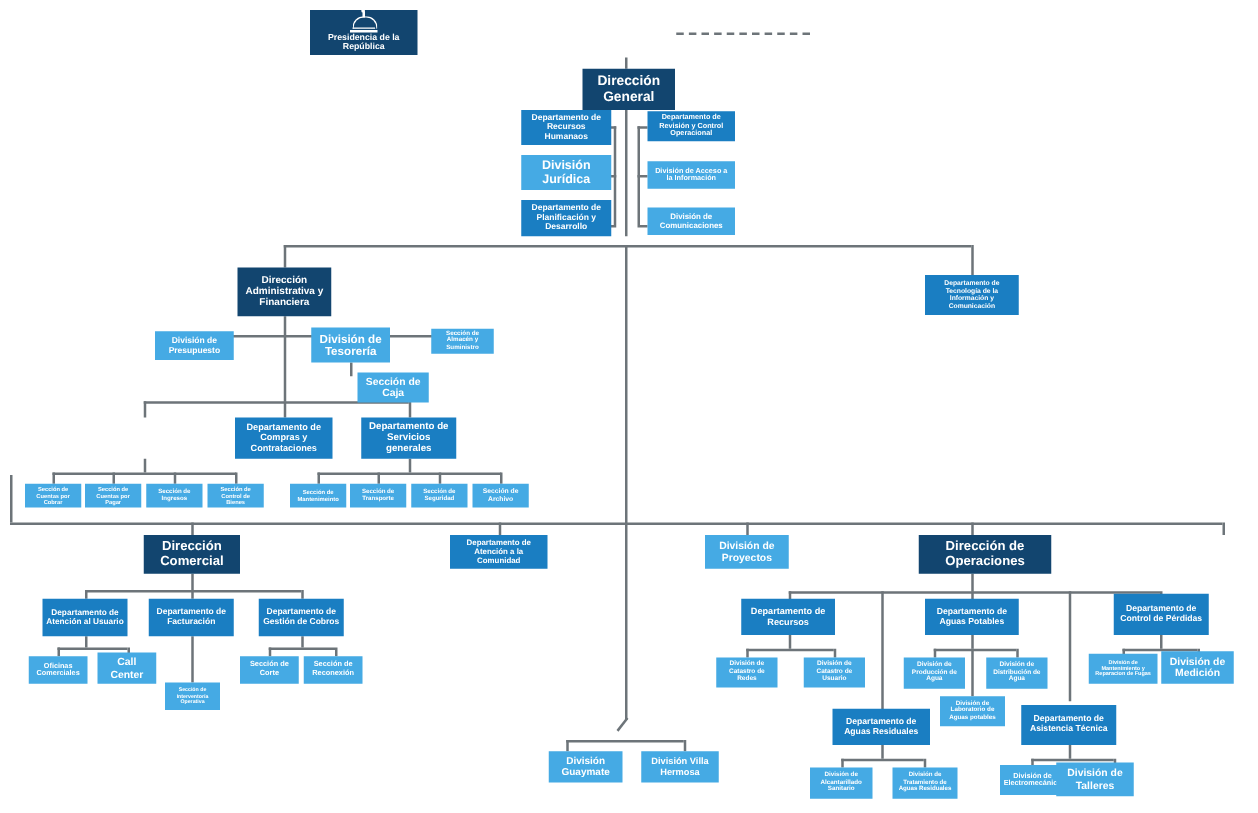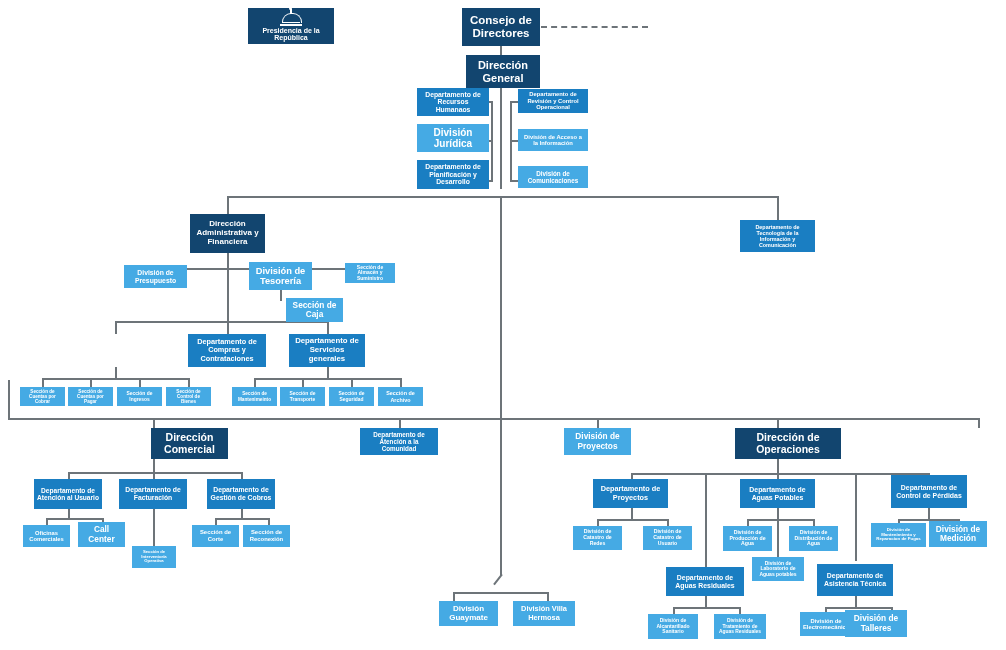--- a/index.html
+++ b/index.html
@@ -156,21 +156,20 @@
       <div class="ball"></div>
         <div class="pole"></div>
       <div class="dome"></div>
         <div class="base2"></div>
         <div class="base"></div>
     </div>
     <div>Presidencia de la</div>
     <div>República</div>
   </div>
 
-  <div class="node navy" style="left:462px;top:8px;width:78px;height:38px;font-size:11.5px;">Consejo de Directores</div>
 
 
   <div class="node navy" style="left:466px;top:55px;width:74px;height:33px;font-size:11px;">Dirección General</div>
 
   <div class="node blue" style="left:417px;top:88px;width:72px;height:28px;font-size:6.8px;">Departamento de Recursos Humanaos</div>
 
   <div class="node blue" style="left:518px;top:89px;width:70px;height:24px;font-size:5.8px;">Departamento de Revisión y Control Operacional</div>
 
   <div class="node lblue" style="left:417px;top:124px;width:72px;height:28px;font-size:10px;">División Jurídica</div>
 
@@ -200,40 +199,40 @@
   <div class="node lblue" style="left:20px;top:387px;width:45px;height:19px;font-size:4.6px;">Sección de Cuentas por Cobrar</div>
   <div class="node lblue" style="left:68px;top:387px;width:45px;height:19px;font-size:4.6px;">Sección de Cuentas por Pagar</div>
   <div class="node lblue" style="left:117px;top:387px;width:45px;height:19px;font-size:4.9px;">Sección de Ingresos</div>
   <div class="node lblue" style="left:166px;top:387px;width:45px;height:19px;font-size:4.6px;">Sección de Control de Bienes</div>
 
   <div class="node lblue" style="left:232px;top:387px;width:45px;height:19px;font-size:4.7px;">Sección de Mantenimeinto</div>
   <div class="node lblue" style="left:280px;top:387px;width:45px;height:19px;font-size:4.9px;">Sección de Transporte</div>
   <div class="node lblue" style="left:329px;top:387px;width:45px;height:19px;font-size:4.9px;">Sección de Seguridad</div>
   <div class="node lblue" style="left:378px;top:387px;width:45px;height:19px;font-size:5.4px;">Sección de Archivo</div>
 
-  <div class="node navy" style="left:115px;top:428px;width:77px;height:31px;font-size:10.5px;margin-left:36px;">Dirección Comercial</div>
+  <div class="node navy" style="left:115px;top:428px;width:77px;height:31px;font-size:10.5px;">Dirección Comercial</div>
 
   <div class="node blue" style="left:360px;top:428px;width:78px;height:27px;font-size:6.3px;">Departamento de Atención a la Comunidad</div>
 
   <div class="node lblue" style="left:564px;top:428px;width:67px;height:27px;font-size:8.3px;">División de Proyectos</div>
 
   <div class="node navy" style="left:735px;top:428px;width:106px;height:31px;font-size:10.5px;">Dirección de Operaciones</div>
 
   <div class="node blue" style="left:34px;top:479px;width:68px;height:30px;font-size:6.6px;">Departamento de Atención al Usuario</div>
   <div class="node blue" style="left:119px;top:479px;width:68px;height:30px;font-size:6.8px;">Departamento de Facturación</div>
   <div class="node blue" style="left:207px;top:479px;width:68px;height:30px;font-size:6.8px;">Departamento de Gestión de Cobros</div>
 
   <div class="node lblue" style="left:23px;top:525px;width:47px;height:22px;font-size:5.8px;">Oficinas Comerciales</div>
   <div class="node lblue" style="left:78px;top:522px;width:47px;height:25px;font-size:8.3px;">Call Center</div>
   <div class="node lblue" style="left:192px;top:525px;width:47px;height:22px;font-size:5.9px;">Sección de Corte</div>
   <div class="node lblue" style="left:243px;top:525px;width:47px;height:22px;font-size:5.9px;">Sección de Reconexión</div>
 
   <div class="node lblue" style="left:132px;top:546px;width:44px;height:22px;font-size:4.2px;">Sección de Interventoría Operativa</div>
 
-  <div class="node blue" style="left:593px;top:479px;width:75px;height:29px;font-size:7.3px;">Departamento de Proyectos</div>
+  <div class="node blue" style="left:593px;top:479px;width:75px;height:29px;font-size:7.3px;">Departamento de Recursos</div>
   <div class="node lblue" style="left:573px;top:526px;width:49px;height:24px;font-size:5.2px;">División de Catastro de Redes</div>
   <div class="node lblue" style="left:643px;top:526px;width:49px;height:24px;font-size:5.2px;">División de Catastro de Usuario</div>
 
   <div class="node blue" style="left:740px;top:479px;width:75px;height:29px;font-size:6.9px;">Departamento de Aguas Potables</div>
   <div class="node lblue" style="left:723px;top:526px;width:49px;height:25px;font-size:5.2px;">División de Producción de Agua</div>
   <div class="node lblue" style="left:789px;top:526px;width:49px;height:25px;font-size:5.2px;">División de Distribución de Agua</div>
   <div class="node lblue" style="left:752px;top:557px;width:52px;height:24px;font-size:5.0px;">División de Laboratorio de Aguas potables</div>
 
   <div class="node blue" style="left:666px;top:567px;width:78px;height:29px;font-size:6.9px;">Departamento de Aguas Residuales</div>
   <div class="node lblue" style="left:648px;top:614px;width:50px;height:25px;font-size:5.0px;">División de Alcantarillado Sanitario</div>

